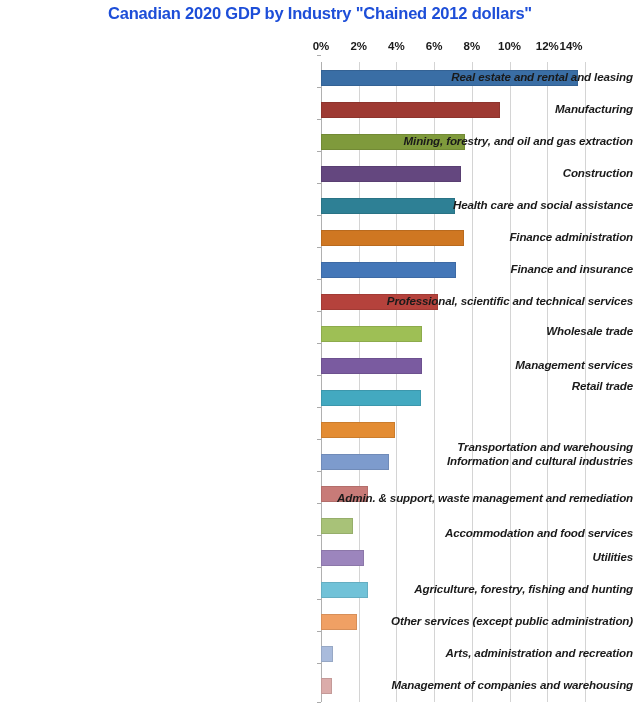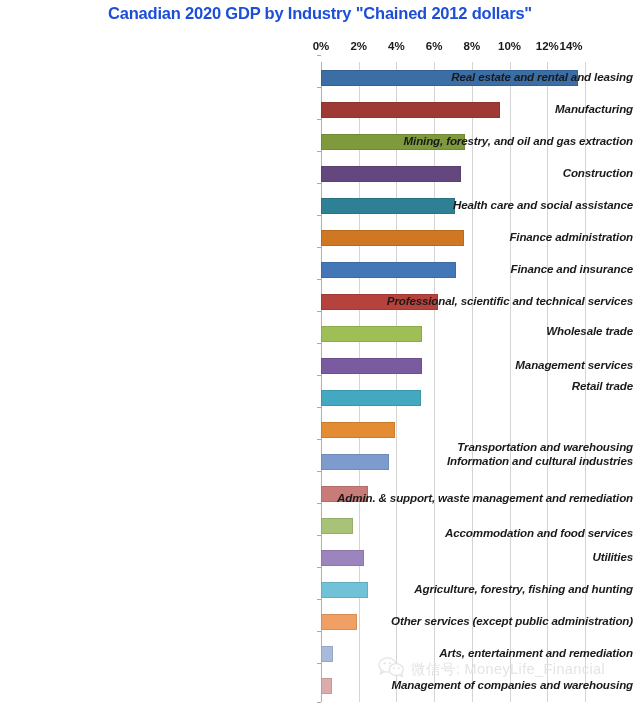--- a/index.html
+++ b/index.html
@@ -266,33 +266,18 @@
       <div class="cat-label" style="top: 324px;">Wholesale trade</div>
       <div class="cat-label" style="top: 358px;">Management services</div>
       <div class="cat-label" style="top: 379px;">Retail trade</div>
       <div class="cat-label" style="top: 440px;">Transportation and warehousing</div>
       <div class="cat-label" style="top: 454px;">Information and cultural industries</div>
       <div class="cat-label" style="top: 480px; margin-top: 11px;">Admin. &amp; support, waste management and remediation</div>
       <div class="cat-label" style="top: 518px; margin-top: 8px;">Accommodation and food services</div>
       <div class="cat-label" style="top: 550px;">Utilities</div>
       <div class="cat-label" style="top: 582px;">Agriculture, forestry, fishing and hunting</div>
       <div class="cat-label" style="top: 614px;">Other services (except public administration)</div>
-      <div class="cat-label" style="top: 646px;">Arts, entertainment and remediation</div>
+      <div class="cat-label" style="top: 646px;">Arts, administration and recreation</div>
       <div class="cat-label" style="top: 678px;">Management of companies and warehousing</div>
     </div>
 
-  <div id="watermark">
-    <span class="wm-icon">
-      <svg width="26" height="20" viewBox="0 0 26 20" aria-hidden="true">
-        <ellipse cx="9.5" cy="8" rx="8.6" ry="7.1" fill="none" stroke="#e3e3e3" stroke-width="1.3"></ellipse>
-        <path d="M3.6 13.2 L2.2 17.0 L6.1 14.9" fill="none" stroke="#e3e3e3" stroke-width="1.3" stroke-linejoin="round"></path>
-        <circle cx="6.6" cy="6.4" r="1.05" fill="#e3e3e3"></circle>
-        <circle cx="12.2" cy="6.4" r="1.05" fill="#e3e3e3"></circle>
-        <ellipse cx="18.2" cy="12.6" rx="7.0" ry="5.9" fill="#ffffff" stroke="#e3e3e3" stroke-width="1.3"></ellipse>
-        <path d="M23.4 16.5 L24.7 19.4 L21.4 17.8" fill="#ffffff" stroke="#e3e3e3" stroke-width="1.3" stroke-linejoin="round"></path>
-        <circle cx="15.8" cy="11.3" r="0.95" fill="#e3e3e3"></circle>
-        <circle cx="20.7" cy="11.3" r="0.95" fill="#e3e3e3"></circle>
-      </svg>
-    </span>
-    <span class="wm-text">微信号: MoneyLife_Financial</span>
-  </div>
 
 </div>
 
 </body></html>

